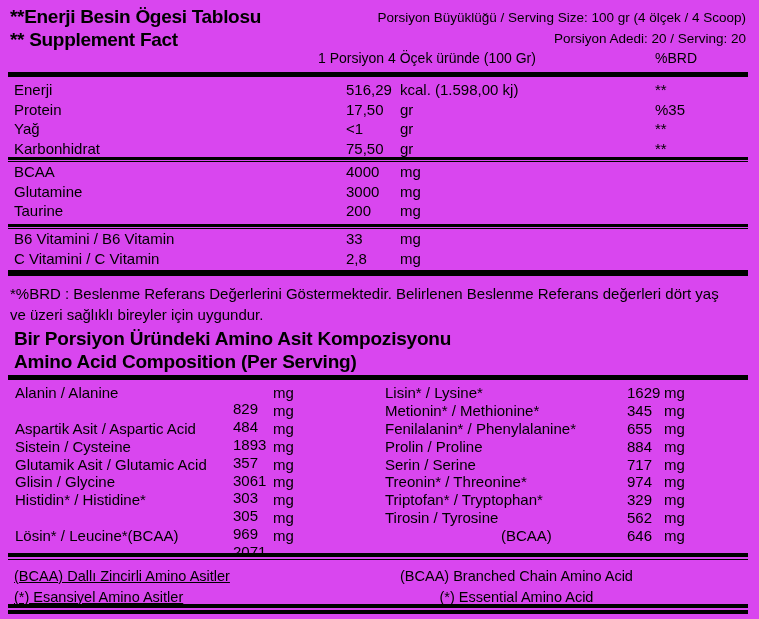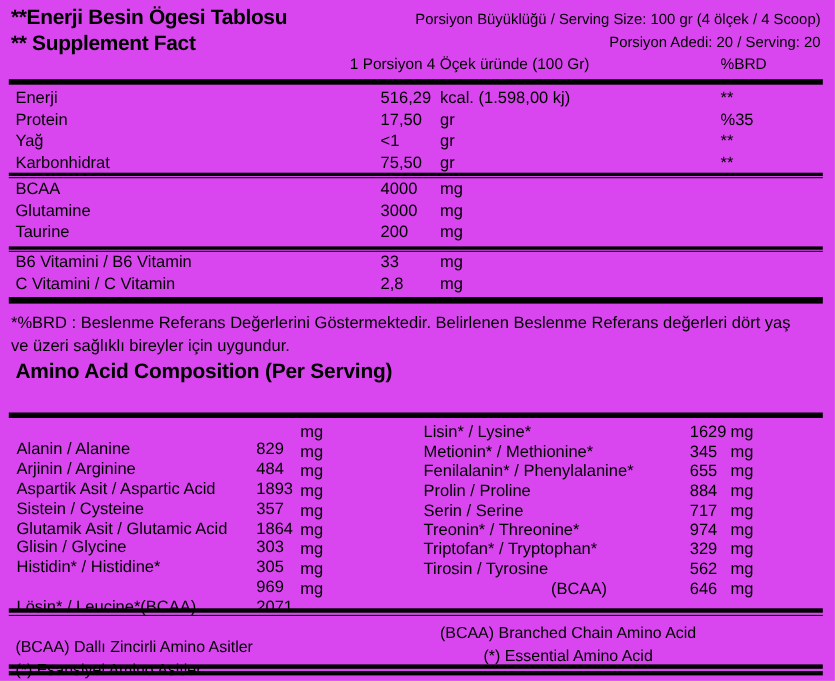--- a/index.html
+++ b/index.html
@@ -21,25 +21,25 @@
   .nrow .val{left:346px;}
   .nrow .unit{left:400px;}
   .nrow .brd{left:655px;}
   .note{position:absolute;top:283px;left:10px;width:712px;font-size:15px;line-height:21px;}
   .amino-title{position:absolute;top:327px;left:14px;font-size:19px;font-weight:bold;
                line-height:23px;letter-spacing:-0.2px;white-space:nowrap;}
   .atable{position:absolute;top:384px;left:0;width:759px;display:flex;}
   .half{position:relative;width:379px;}
   .arow{position:relative;height:17.9px;line-height:17.9px;font-size:15px;}
   .arow span{position:absolute;white-space:nowrap;}
-  .half.l .aname{left:15px;margin-top:16px;}  .half.l .aval{left:233px;margin-top:16px;}  .half.l .aunit{left:273px;}
+  .half.l .aname{left:15px;}  .half.l .aval{left:233px;margin-top:16px;}  .half.l .aunit{left:273px;}
   .half.r .aname{left:6px;}   .half.r .aval{left:248px;}  .half.r .aunit{left:285px;}
   .half.r .anote{left:122px;}
   .footnotes{position:absolute;top:566px;left:0;width:759px;font-size:14.5px;line-height:20.5px;}
-  .fn-left{position:absolute;left:14px;top:13px;}
+  .fn-left{position:absolute;left:14px;top:0;text-decoration:underline;}
   .fn-right{position:absolute;left:400px;top:0;text-align:center;}
 </style>
 </head>
 <body>
 
 <div class="label">
 
   <div class="hdr-left">
     <div>**Enerji Besin Ögesi Tablosu</div>
     <div>** Supplement Fact</div>
@@ -127,52 +127,52 @@
     </div>
   </div>
 
   <div class="rule" style="top:270px">
       <div class="b" style="height:6px"></div>
     </div>
 
   <div class="note">*%BRD : Beslenme Referans Değerlerini Göstermektedir. Belirlenen Beslenme Referans değerleri dört yaş ve üzeri sağlıklı bireyler için uygundur.</div>
 
   <div class="amino-title">
+    <div>Bir Porsiyon Üründeki Amino Asit Kompozisyonu</div>
     <div>Amino Acid Composition (Per Serving)</div>
   </div>
 
   <div class="rule" style="top:375px">
       <div class="b" style="height:5px"></div>
     </div>
 
   <div class="atable">
     <div class="half l">
       <div class="arow">
           <span class="aname">Alanin / Alanine</span>
           <span class="aval">829</span>
           <span class="aunit">mg</span>
         </div>
       <div class="arow">
-          <span class="aname">Arjinin / Arginine</span>
           <span class="aval">484</span>
           <span class="aunit">mg</span>
         </div>
       <div class="arow">
           <span class="aname">Aspartik Asit / Aspartic Acid</span>
           <span class="aval">1893</span>
           <span class="aunit">mg</span>
         </div>
       <div class="arow">
           <span class="aname">Sistein / Cysteine</span>
           <span class="aval">357</span>
           <span class="aunit">mg</span>
         </div>
       <div class="arow">
           <span class="aname">Glutamik Asit / Glutamic Acid</span>
-          <span class="aval">1864</span>
+          <span class="aval">3061</span>
           <span class="aunit">mg</span>
         </div>
       <div class="arow">
           <span class="aname">Glisin / Glycine</span>
           <span class="aval">303</span>
           <span class="aunit">mg</span>
         </div>
       <div class="arow">
           <span class="aname">Histidin* / Histidine*</span>
           <span class="aval">305</span>

